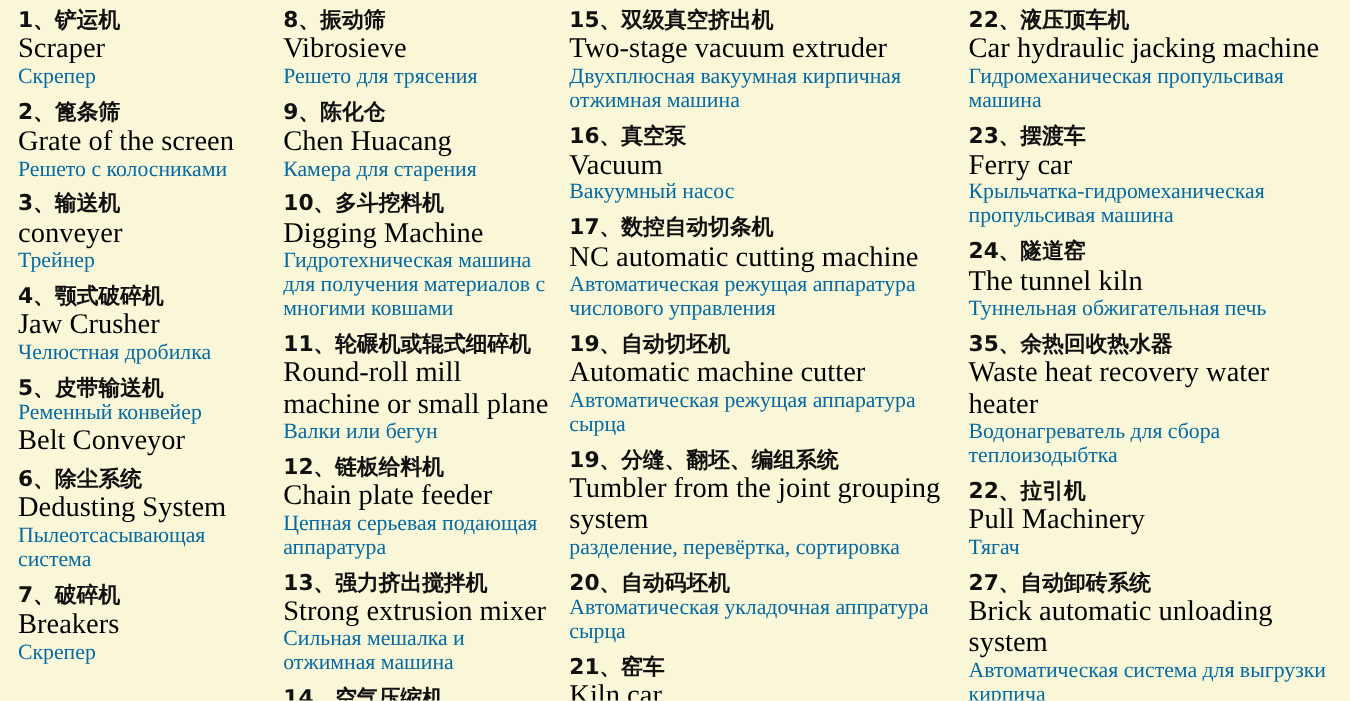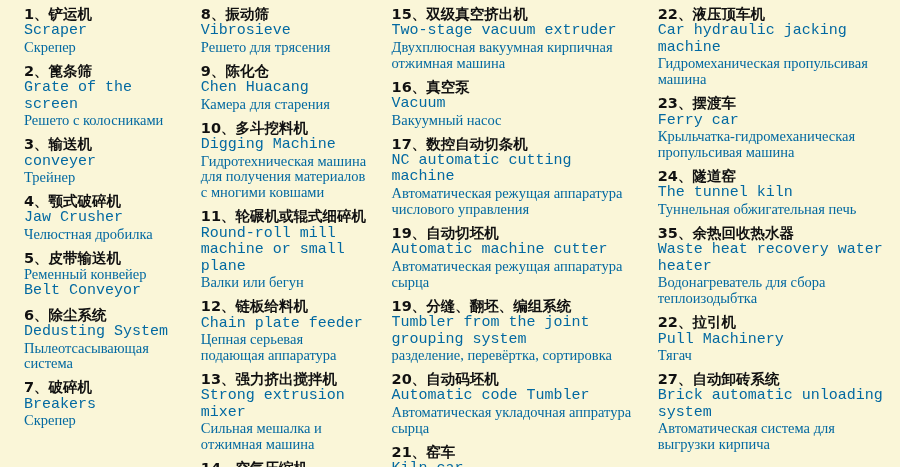--- a/index.html
+++ b/index.html
@@ -27,38 +27,37 @@
     box-sizing: border-box;
     padding: 0 6px 0 6px;
   }
   .col-0 { width: 178px; }
   .col-1 { width: 192px; }
   .col-2 { width: 268px; }
   .col-3 { width: 256px; }
 
   .entry {
     margin-bottom: 7px;
-    margin-left: 12px;
   }
   .line {
     line-height: 1.14;
     white-space: normal;
   }
   .zh {
     font-family: "DejaVu Sans", sans-serif;
     font-size: 14.5px;
     font-weight: bold;
     color: #111;
     letter-spacing: 0px;
     line-height: 1.2;
   }
   .en {
-    font-family: Liberation Mono, monospace;
-    font-size: 15px;
-    color: #0369a1;
+    font-family: Liberation Serif, serif;
+    font-size: 19px;
+    color: #000000;
     line-height: 1.1;
   }
   .ru {
     font-family: "Liberation Serif", serif;
     font-size: 14.5px;
     color: #0369a1;
     line-height: 1.1;
   }
 </style>
 </head>
@@ -163,21 +162,20 @@
       <div class="line en">Automatic machine cutter</div>
       <div class="line ru">Автоматическая режущая аппаратура сырца</div>
     </div>
     <div class="entry">
       <div class="line zh">19、分缝、翻坯、编组系统</div>
       <div class="line en">Tumbler from the joint grouping system</div>
       <div class="line ru">разделение, перевёртка, сортировка</div>
     </div>
     <div class="entry">
       <div class="line zh">20、自动码坯机</div>
-      <div class="line en">Automatic code Tumbler</div>
       <div class="line ru">Автоматическая укладочная аппратура сырца</div>
     </div>
     <div class="entry">
       <div class="line zh">21、窑车</div>
       <div class="line en">Kiln car</div>
       <div class="line ru">Вагонетка</div>
     </div>
   </div>
 
   <div class="column col-3">

